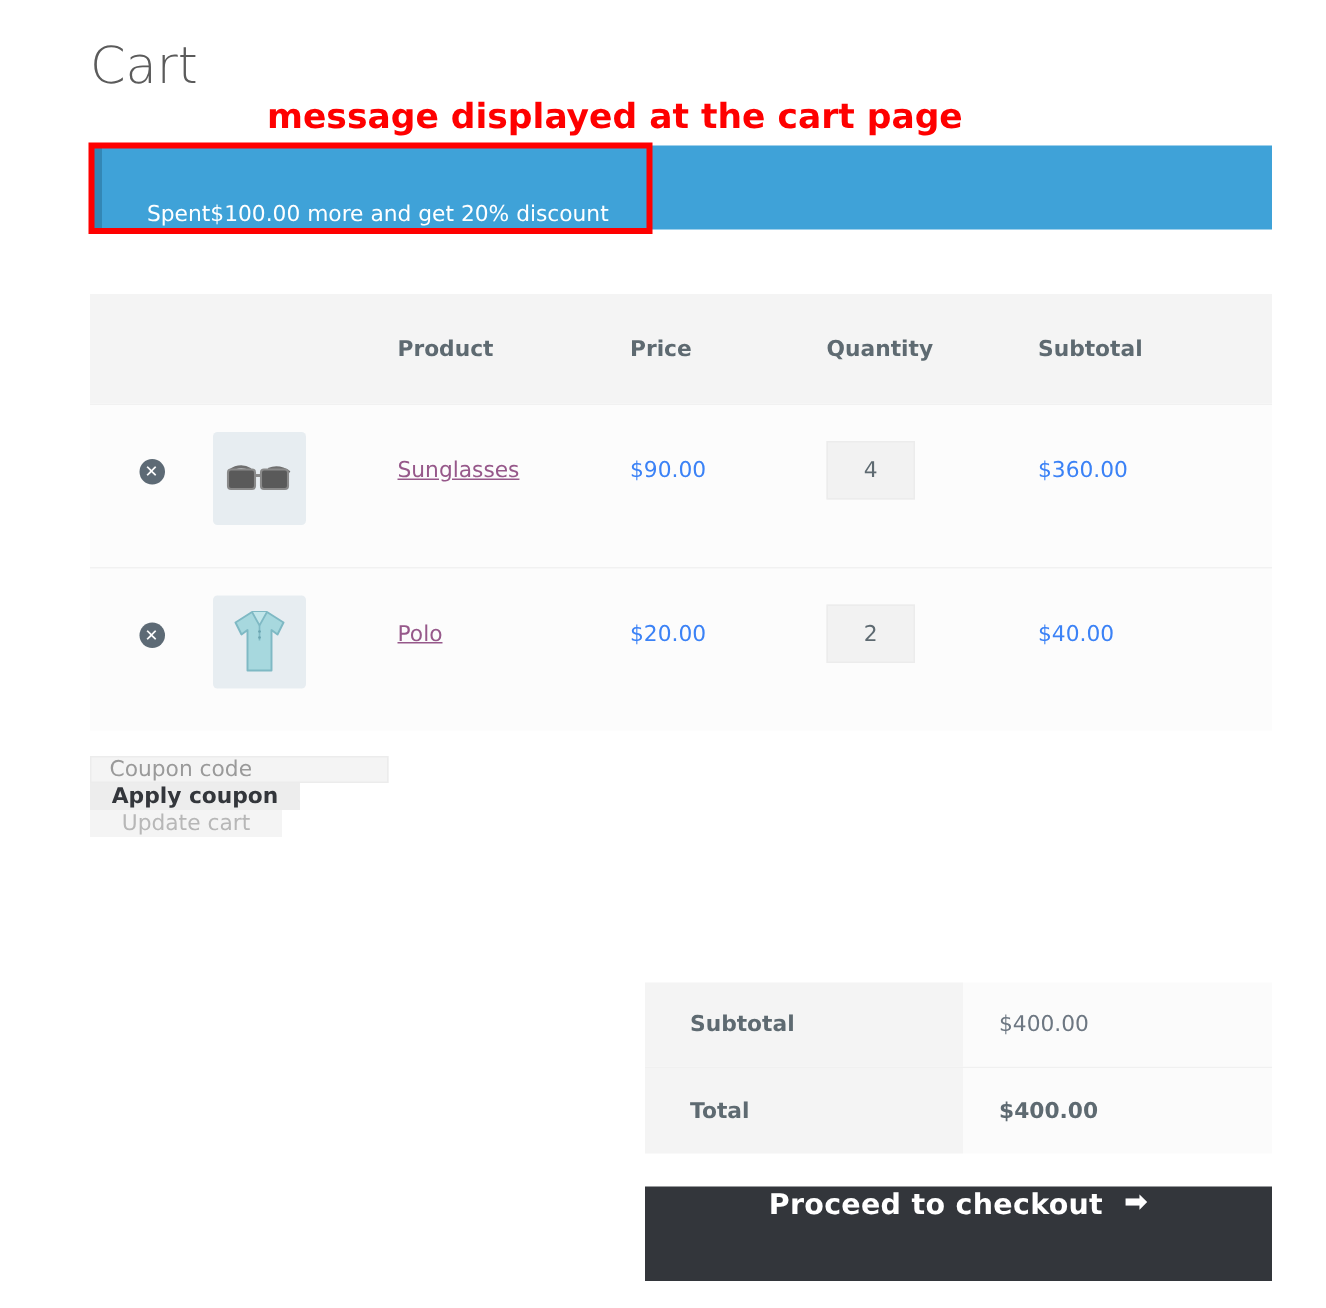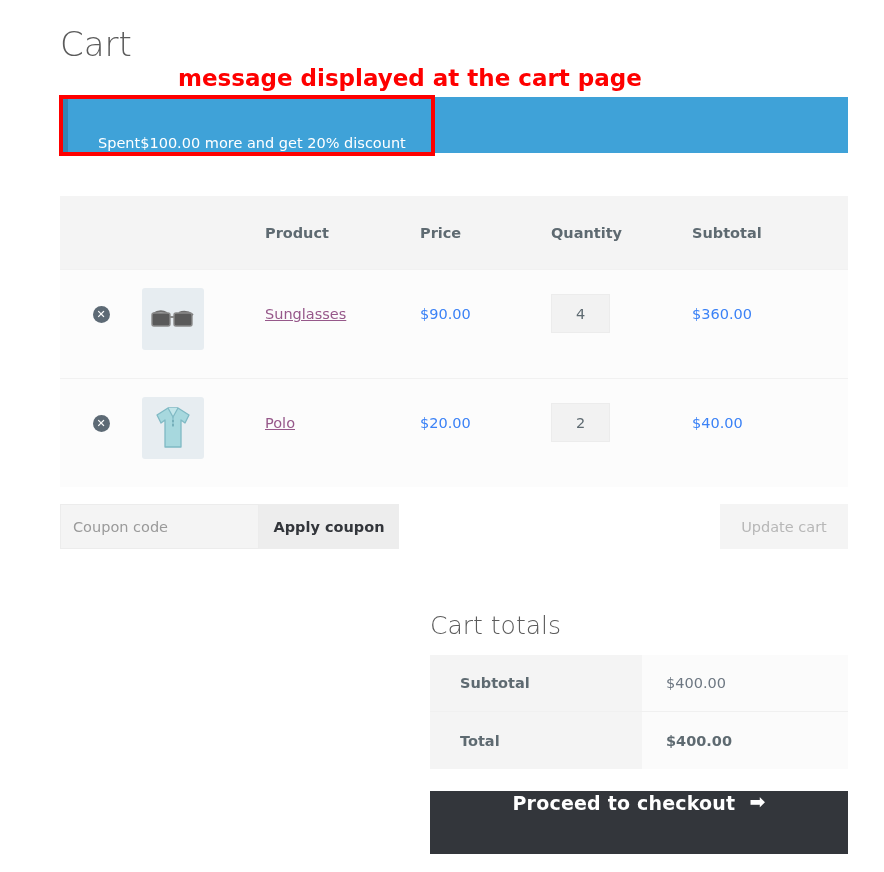--- a/index.html
+++ b/index.html
@@ -100,21 +100,21 @@
     margin-top: 24px; width: 59px; height: 39px;
     background: #f2f2f2; border: 1px solid #ececec;
     display: flex; align-items: center; justify-content: center;
     font-size: 14.5px; color: #5e6a71;
   }
 
   
   .actions-row {
     position: absolute; left: 60px; top: 504px;
     width: 788px; height: 45px;
-    display: flex; align-items: stretch;
+    display: flex; align-items: stretch; flex-direction: column;
   }
   .coupon-input {
     width: 199px; height: 45px;
     background: #f4f4f4; border: 1px solid #ececec;
     padding: 0 12px; font-size: 14.5px; color: #9a9a9a;
     font-family: inherit; outline: none;
   }
   .coupon-input::placeholder { color: #9a9a9a; }
   .apply-btn {
     width: 140px; height: 45px;
@@ -236,21 +236,20 @@
     </div>
   </div>
 
   <div class="actions-row">
     <input class="coupon-input" type="text" placeholder="Coupon code" style="">
     <button class="apply-btn">Apply coupon</button>
     <div class="spacer"></div>
     <button class="update-btn">Update cart</button>
   </div>
 
-  <div class="totals-title">Cart totals</div>
   <div class="totals-table">
     <div class="totals-row sub">
       <div class="t-label">Subtotal</div>
       <div class="t-value">$400.00</div>
     </div>
     <div class="totals-row">
       <div class="t-label">Total</div>
       <div class="t-value bold">$400.00</div>
     </div>
   </div>

